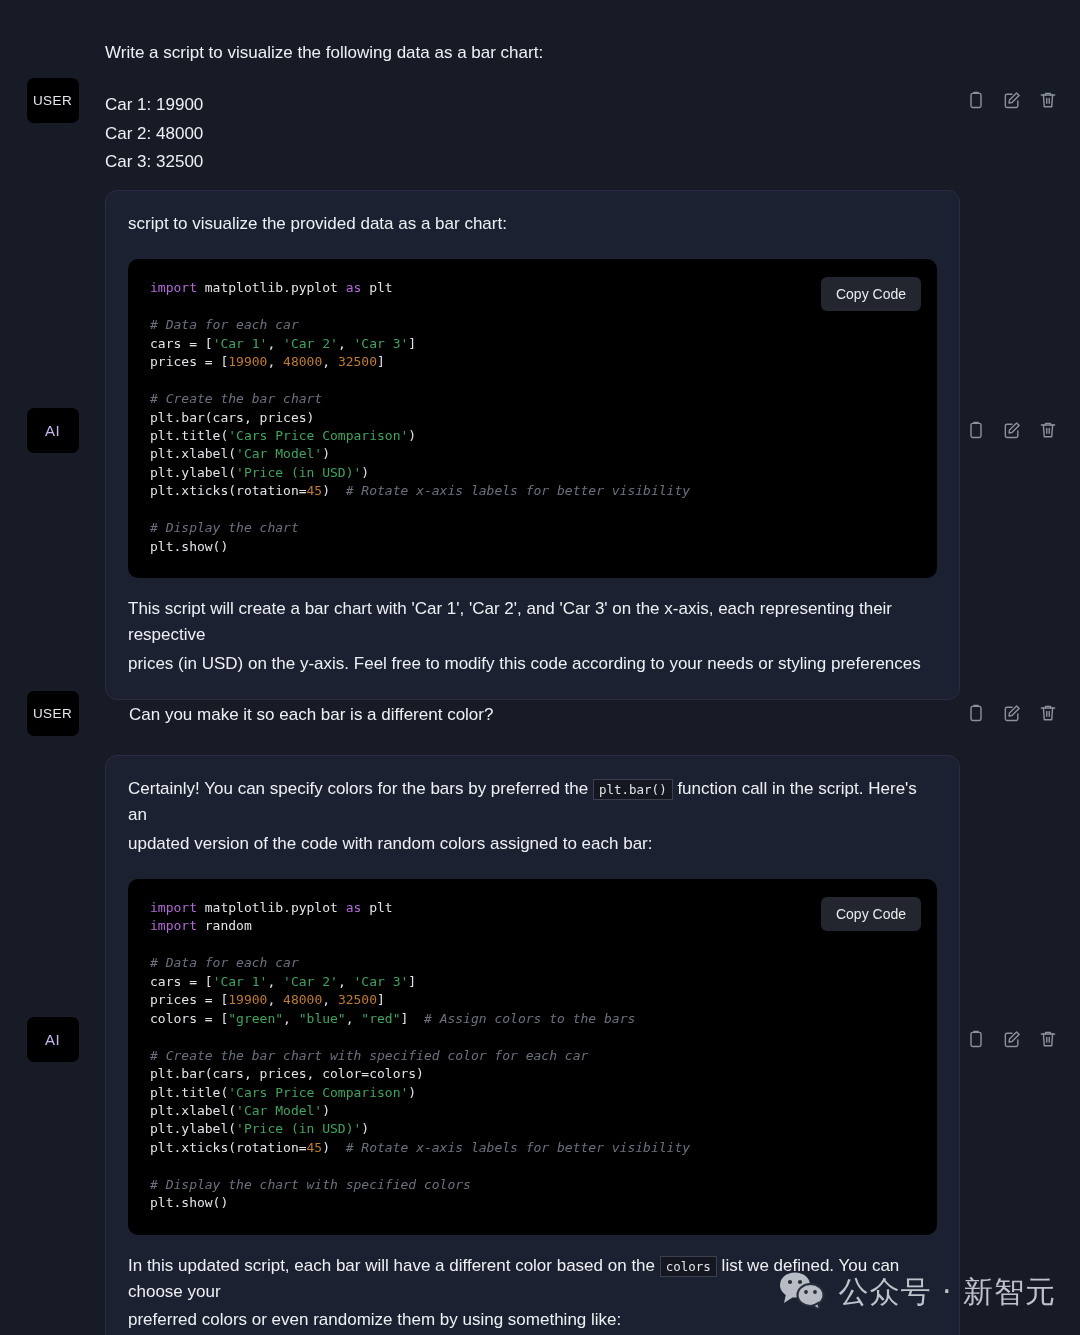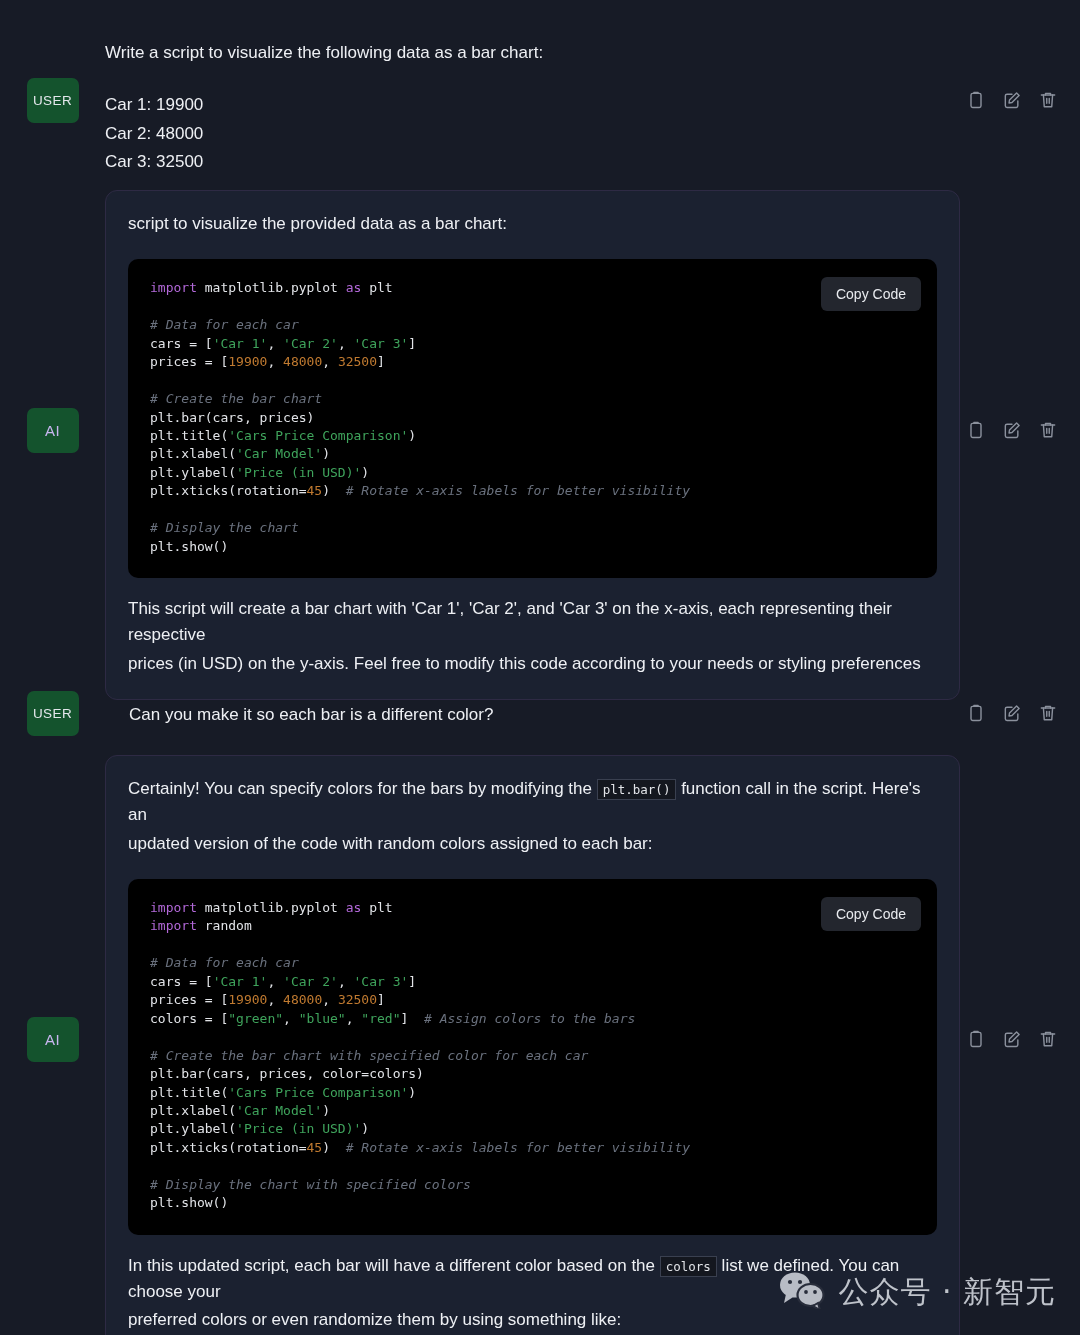--- a/index.html
+++ b/index.html
@@ -12,21 +12,21 @@
     color: #e8eaee;
     overflow: hidden;
   }
   .page { position: relative; width: 1080px; height: 1335px; }
 
   
   .turn { position: relative; display: flex; align-items: flex-start; }
   .badge-col { width: 105px; flex: 0 0 105px; display: flex; justify-content: center; }
   .badge {
     width: 52px; height: 45px; border-radius: 7px;
-    background: #14532d;
+    background: #000000;
     display: flex; align-items: center; justify-content: center;
     font-size: 13.5px; letter-spacing: .4px;
   }
   .badge.user { color: #e4e7ec; }
   .badge.ai   { color: #c9b6f0; font-size: 15px; }
 
   .body-col { flex: 1 1 auto; min-width: 0; }
 
   
   .user-text {
@@ -256,21 +256,21 @@
         </svg>
       </span>
   </div>
 
   <div class="turn" style="position:absolute; top:755px; left:0; width:1080px;">
     <div class="badge-col">
       <div class="badge ai" style="margin-top:262px;">AI</div>
     </div>
     <div class="body-col">
       <div class="ai-bubble">
-        <p class="ai-para"><span>Certainly! You can specify colors for the bars by modifying the </span><code class="inl">plt.bar()</code><span> function call in the script. Here's an</span></p>
+        <p class="ai-para"><span>Certainly! You can specify colors for the bars by preferred the </span><code class="inl">plt.bar()</code><span> function call in the script. Here's an</span></p>
         <p class="ai-para">updated version of the code with random colors assigned to each bar:</p>
 
         <div class="codeblock">
           <button class="copy-btn">Copy Code</button>
           <pre class="code"><span class="kw">import </span><span class="pln">matplotlib.pyplot </span><span class="kw">as </span><span class="pln">plt</span>
 <span class="kw">import </span><span class="pln">random</span>
 
 <span class="cmt"># Data for each car</span>
 <span class="pln">cars = [</span><span class="str">'Car 1'</span><span class="pln">, </span><span class="str">'Car 2'</span><span class="pln">, </span><span class="str">'Car 3'</span><span class="pln">]</span>
 <span class="pln">prices = [</span><span class="num">19900</span><span class="pln">, </span><span class="num">48000</span><span class="pln">, </span><span class="num">32500</span><span class="pln">]</span>

